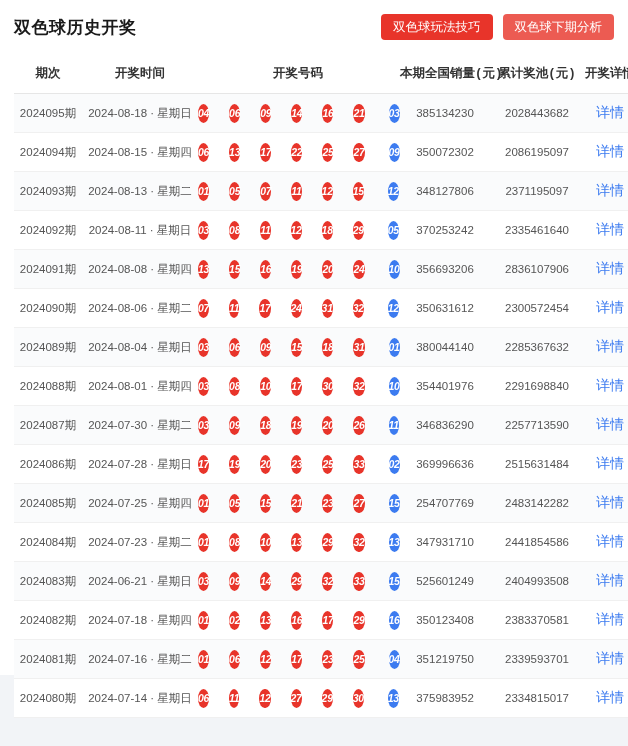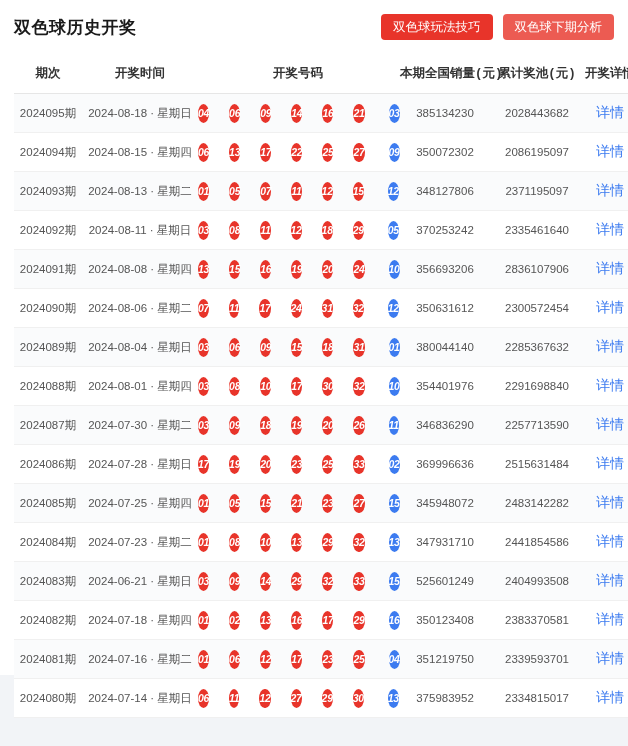--- a/index.html
+++ b/index.html
@@ -338,21 +338,21 @@
               <div class="balls">
                 <span class="ball red">01</span>
                 <span class="ball red">05</span>
                 <span class="ball red">15</span>
                 <span class="ball red">21</span>
                 <span class="ball red">23</span>
                 <span class="ball red">27</span>
                 <span class="ball blue">15</span>
               </div>
             </td>
-            <td class="c-sales">345948072</td>
+            <td class="c-sales">254707769</td>
             <td class="c-pool">2483142282</td>
             <td class="c-detail"><a class="detail-link">详情</a></td>
           </tr>
           <tr>
             <td class="c-issue">2024084期</td>
             <td class="c-date">2024-07-23 · 星期二</td>
             <td class="c-balls">
               <div class="balls">
                 <span class="ball red">01</span>
                 <span class="ball red">08</span>

